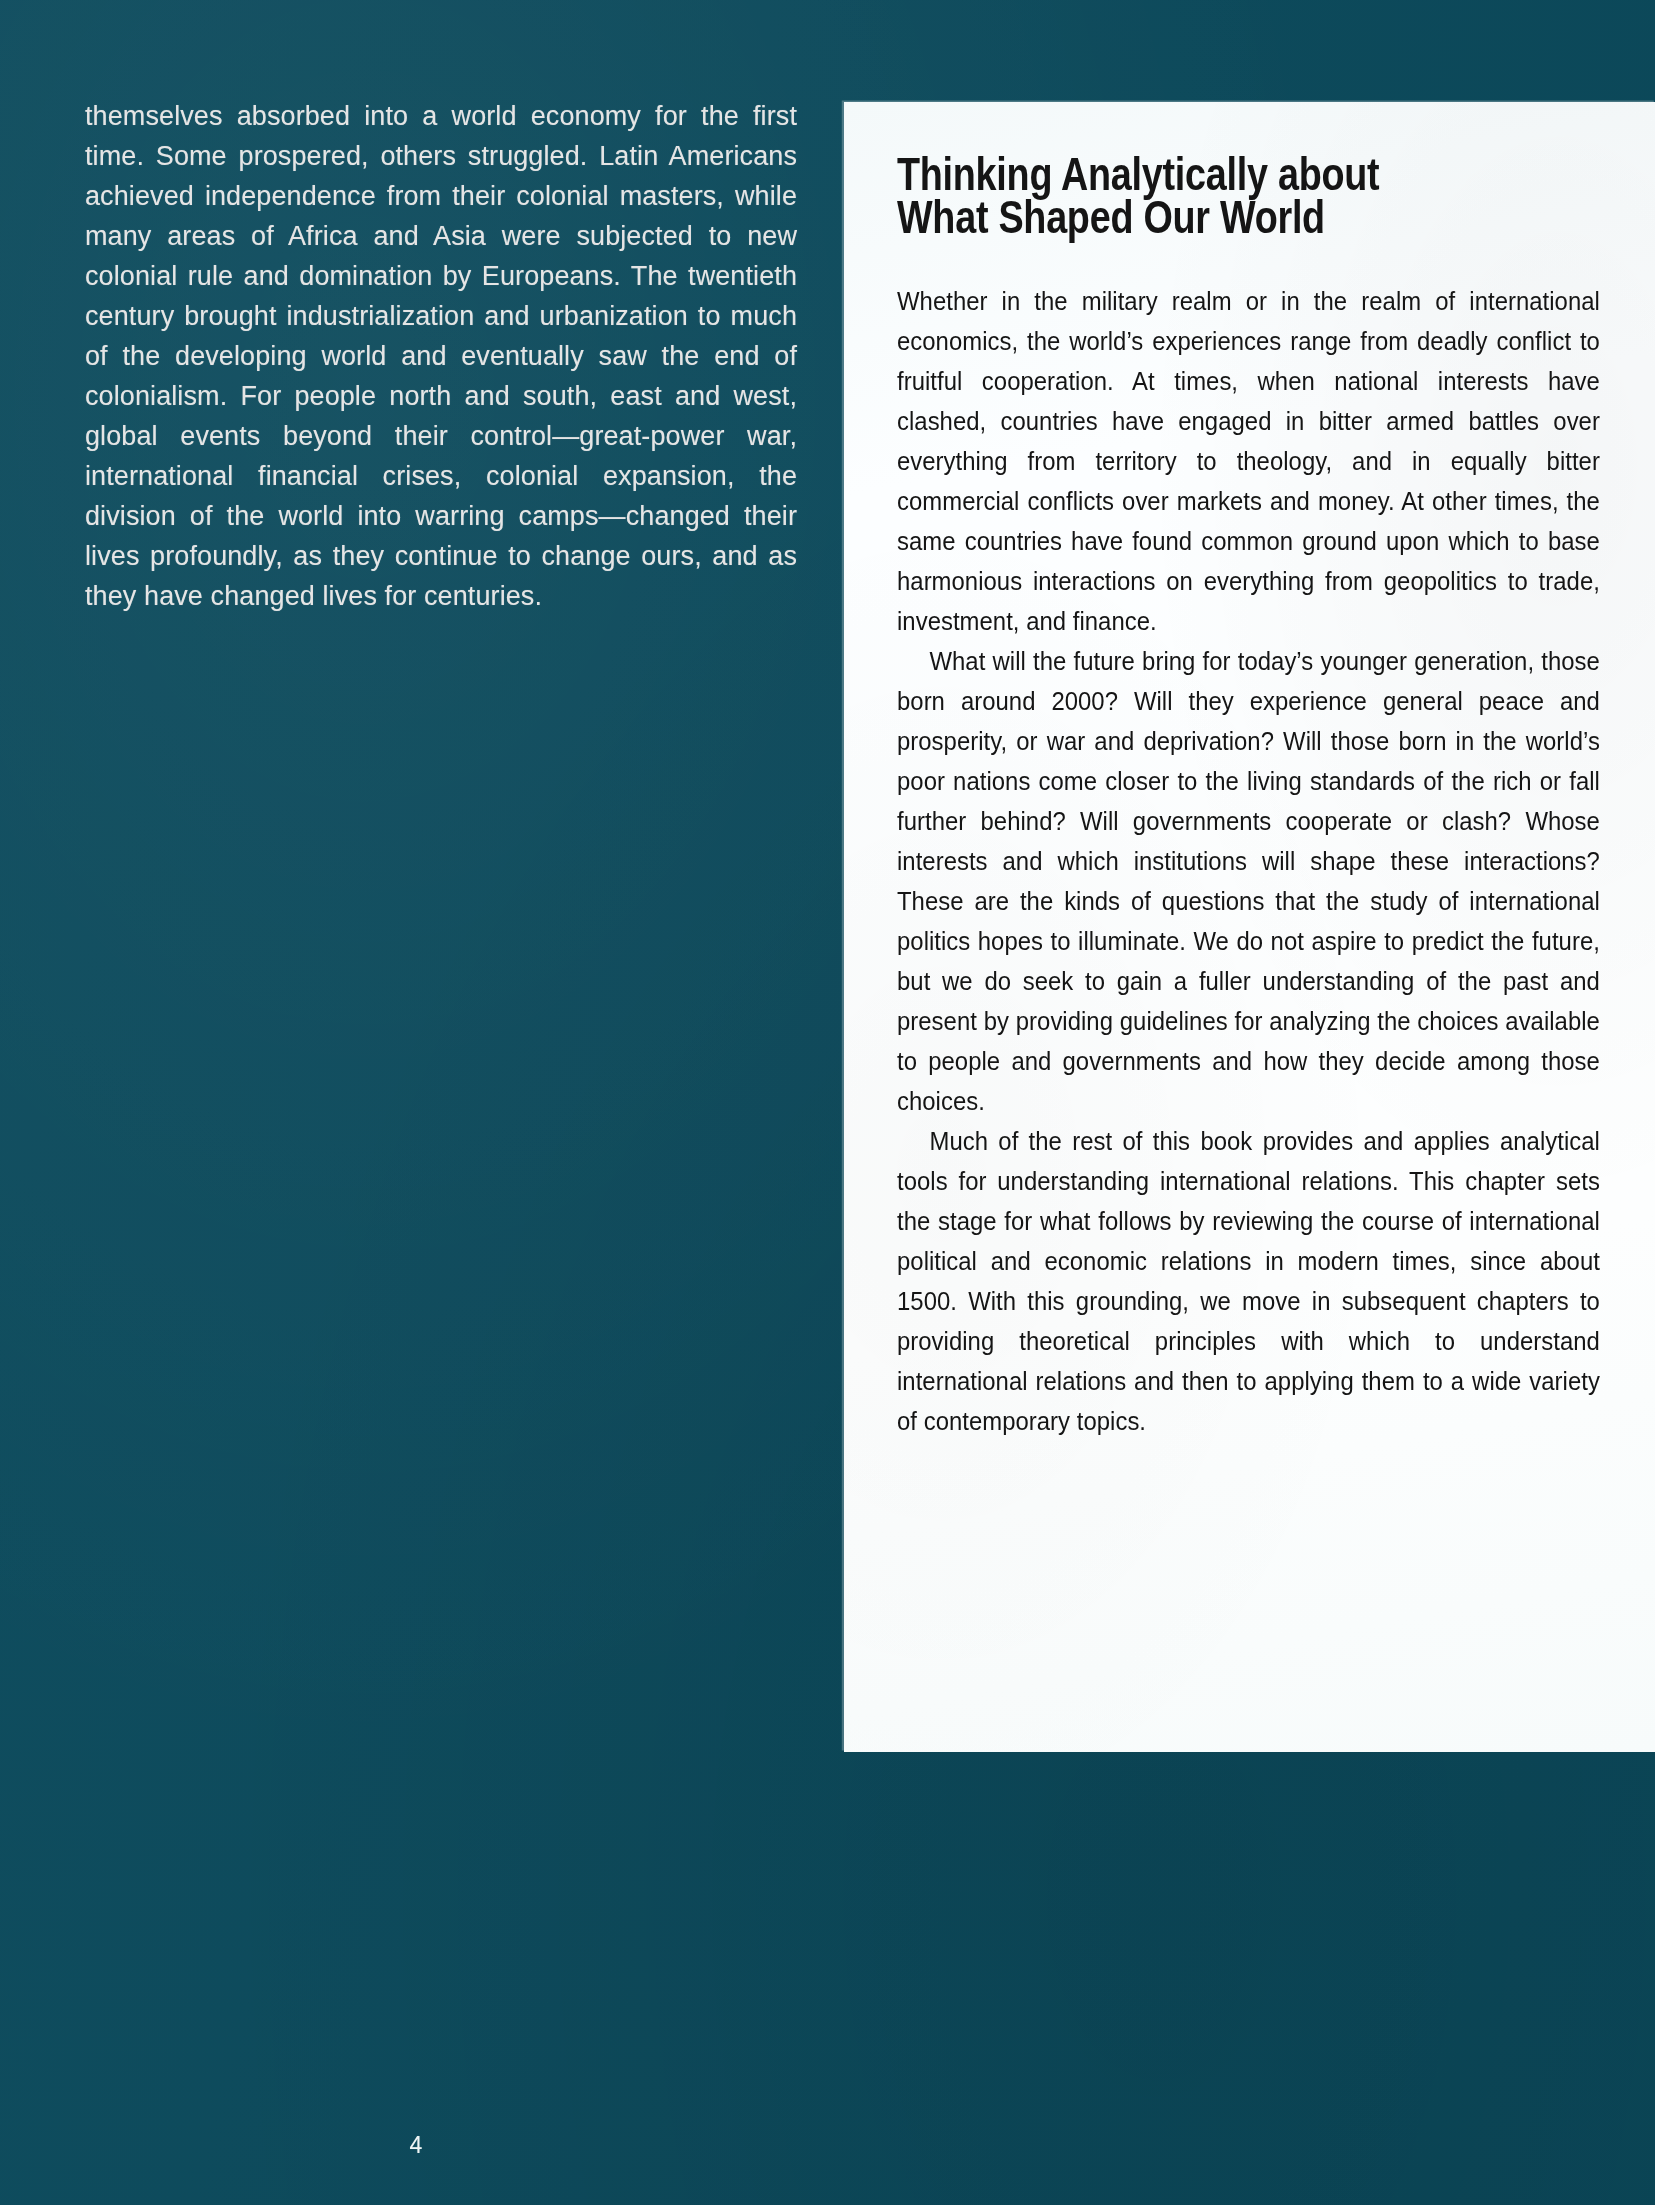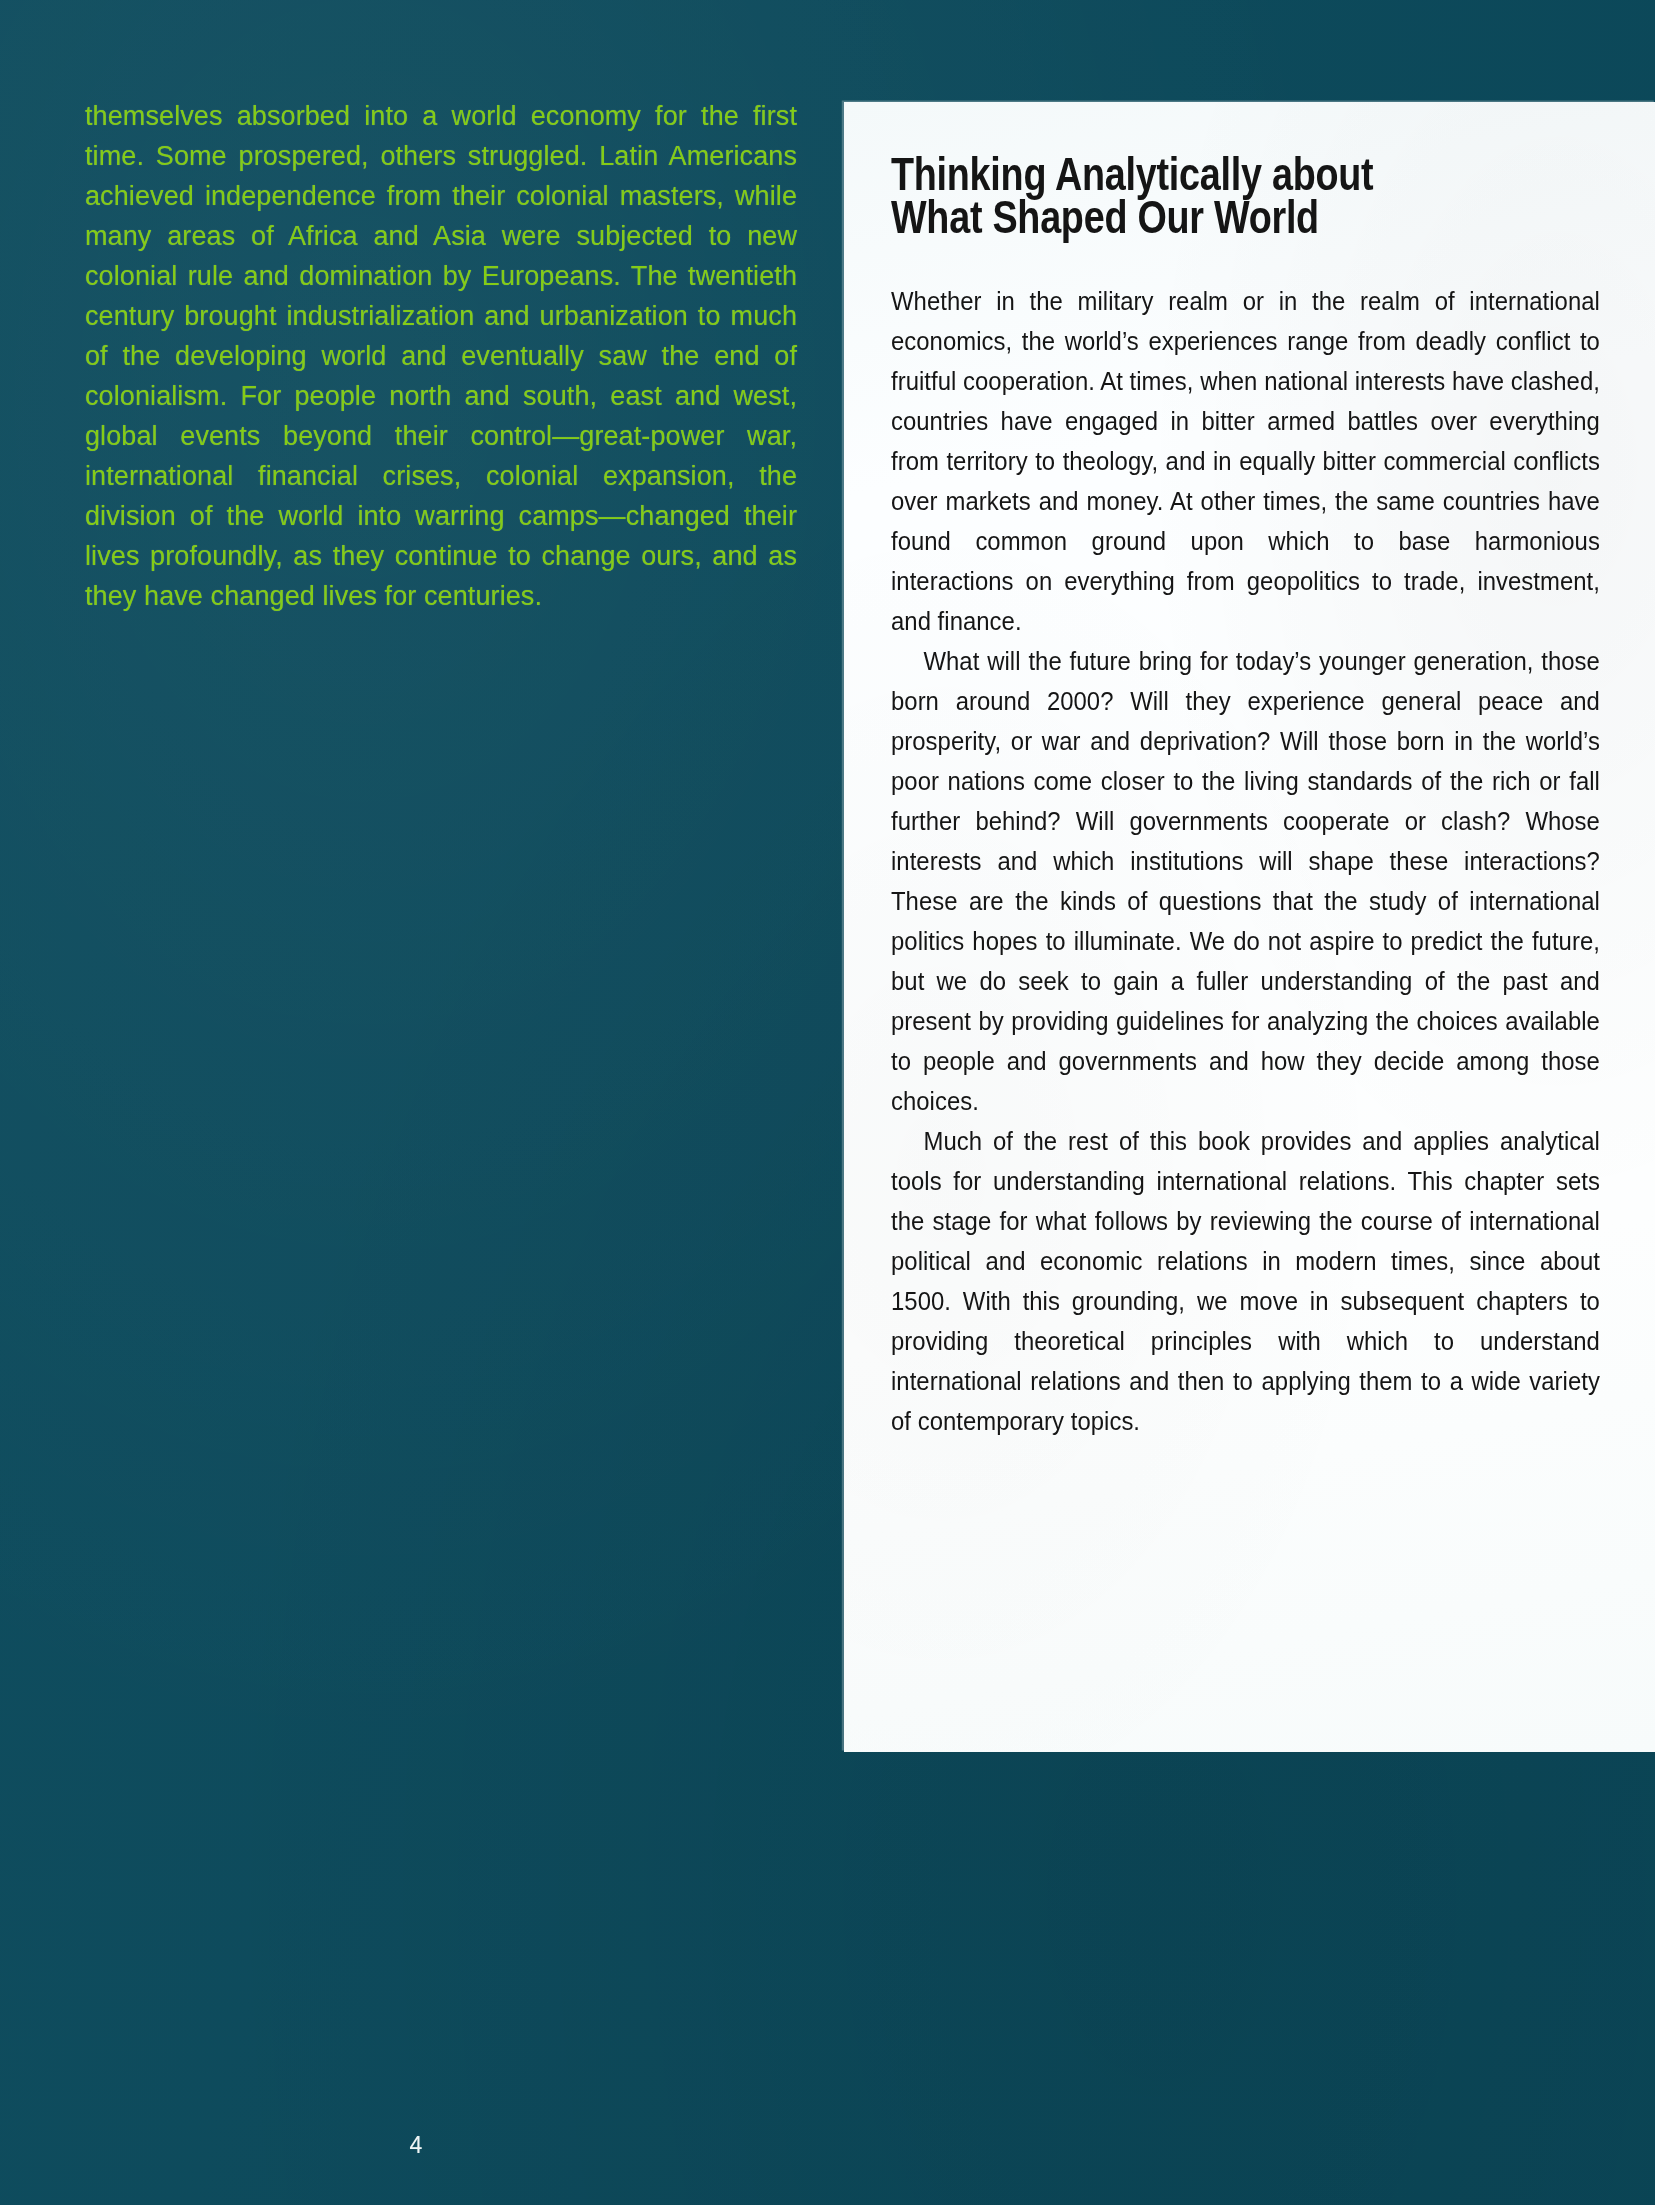--- a/index.html
+++ b/index.html
@@ -34,21 +34,21 @@
   .left-col {
     position: absolute;
     left: 85px;
     top: 96px;
     width: 712px;
     z-index: 3;
   }
 
   .left-col p {
     margin: 0;
-    color: #84cc16;
+    color: #e5e5e5;
     font-size: 27px;
     line-height: 40px;
     text-align: justify;
     text-justify: inter-word;
     letter-spacing: 0.1px;
     font-weight: 400;
     text-shadow: 0 0 1px rgba(255,255,255,0.30);
   }
 
   
@@ -72,20 +72,21 @@
     pointer-events: none;
     background:
       radial-gradient(ellipse at 88% 22%, rgba(0,0,0,0.030), rgba(0,0,0,0) 42%),
       radial-gradient(ellipse at 12% 65%, rgba(0,0,0,0.018), rgba(0,0,0,0) 46%);
   }
 
   .panel-inner {
     position: relative;
     padding: 51px 56px 0 47px;
     z-index: 2;
+    margin-left: 6px;
   }
 
   .panel-heading {
     margin: 0 0 42px 0;
     color: #151515;
     font-size: 46px;
     line-height: 43px;
     font-weight: 700;
     letter-spacing: -0.3px;
     transform: scaleX(0.82);

